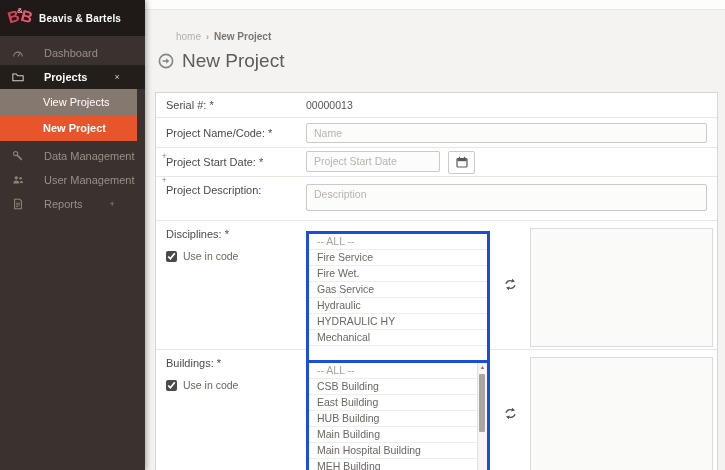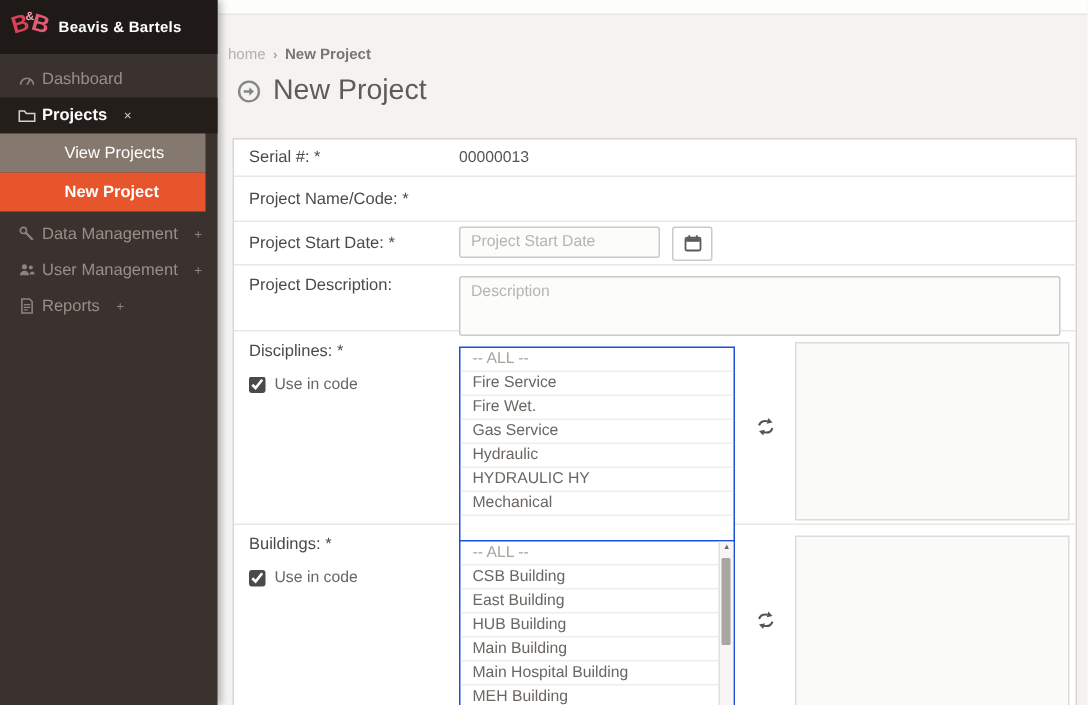--- a/index.html
+++ b/index.html
@@ -14,33 +14,33 @@
   
   .sidebar{position:absolute;left:0;top:0;width:145px;height:470px;background:#3a322e;z-index:3;box-shadow:2px 0 5px rgba(0,0,0,.28)}
   .logo-bar{height:36px;background:#1f1a17;display:flex;align-items:center;padding:0 7px;gap:5px}
   .logo-mark{position:relative;width:27px;height:26px;flex:none}
   .logo-b{position:absolute;font-weight:bold;font-size:16px;line-height:16px;color:#d84055;top:4px}
   .logo-b.lb{left:1px;transform:rotate(-16deg)}
   .logo-b.rb{right:1px;transform:rotate(16deg);color:#e25b70}
   .logo-amp{position:absolute;left:10px;top:1px;font-size:8px;font-weight:bold;color:#f2a2b0}
   .brand{color:#ffffff;font-weight:bold;font-size:10px;white-space:nowrap;letter-spacing:.2px}
   .menu{margin-top:5px}
-  .menu-item{display:flex;align-items:center;gap:4px;padding:6px 12px;color:#998f87;font-size:11px;cursor:pointer}
+  .menu-item{display:flex;align-items:center;gap:20px;padding:6px 12px;color:#998f87;font-size:11px;cursor:pointer}
   .menu-item .mi-label{white-space:nowrap}
   .menu-item .sfx{margin-left:7px;font-size:9px;color:#8d847c}
   .menu-item.active-parent{background:#241e1a;color:#fdfdfd}
   .menu-item.active-parent .sfx{color:#cfc9c3}
   .menu-item svg{flex:none}
   .submenu-item{width:137px;box-sizing:border-box;padding:7px 10px 7px 43px;font-size:11px;color:#fff;cursor:pointer;white-space:nowrap}
   .submenu-item.vp{background:#85796f}
   .submenu-item.np{background:#e7552c;font-weight:bold}
   .group-gap{height:3px}
 
   
-  .breadcrumb{position:absolute;left:152px;top:31px;font-size:10px;color:#b5b0ab;z-index:1}
+  .breadcrumb{position:absolute;left:176px;top:31px;font-size:10px;color:#b5b0ab;z-index:1}
   .breadcrumb .sep{margin:0 5px;color:#a9a4a0;font-weight:bold;font-size:9px}
   .breadcrumb .cur{color:#7b746f;font-weight:bold}
   .page-title{position:absolute;left:158px;top:50px;display:flex;align-items:center;gap:8px;z-index:1}
   .page-title .t-text{font-size:19px;color:#5d5c5a}
 
   
   .panel{position:absolute;left:155px;top:92px;width:563px;height:392px;background:#fff;border:1px solid #d8d6d3;box-sizing:border-box;z-index:1}
   .form-row{display:flex;padding:0 10px;border-bottom:1px solid #e9e7e4;box-sizing:border-box}
   .label-col{width:140px;flex:none;font-size:11px;color:#4c4a47}
   .ctrl-col{flex:1;display:flex;}
@@ -53,29 +53,29 @@
 
   .serial-val{font-size:10.5px;color:#555}
   input[type=text],textarea{
     font-family:"Liberation Sans",sans-serif;font-size:10.5px;color:#555;
     border:1px solid #cccac7;background:#fcfcfb;border-radius:2px;padding:3px 7px;outline:none;box-sizing:border-box;
   }
   input[type=text]::placeholder,textarea::placeholder{color:#b8b4b0}
   .name-input{width:100%;height:20px}
   .date-input{width:134px;height:21px;background:#fff}
   .cal-btn{width:27px;height:23px;margin-left:8px;border:1px solid #cccac7;background:#fff;border-radius:2px;display:flex;align-items:center;justify-content:center;cursor:pointer;padding:0}
-  .desc-area{width:100%;height:40px;resize:none}
+  .desc-area{width:100%;height:27px;resize:none}
   .ctrl-top{align-items:flex-start}
 
   .chk-line{display:flex;align-items:center;gap:6px;margin-top:10px}
   .chk-line input{width:11px;height:11px;margin:0;accent-color:#4a4a4a}
   .chk-label{font-size:10.5px;color:#6b6661}
 
   .multi-wrap{flex:1;display:flex;align-items:flex-start}
-  .list-box{width:184px;height:141px;margin-top:3px;border:1px solid #1d4ed8;background:#fff;box-sizing:border-box;overflow:hidden}
+  .list-box{width:184px;height:141px;margin-top:3px;border:3px solid #1d4ed8;background:#fff;box-sizing:border-box;overflow:hidden}
   .list-item{height:15px;line-height:15px;padding:0 8px;font-size:10.5px;color:#6b6661;border-bottom:1px solid #f0eeec;white-space:nowrap;overflow:hidden;cursor:pointer}
   .opt-all{color:#a8a39d}
   .transfer{width:40px;height:113px;display:flex;align-items:center;justify-content:center;cursor:pointer}
   .target-box{width:183px;height:119px;background:#fafaf9;border:1px solid #dedcd9;box-sizing:border-box}
 
   .list-scroll{position:relative;padding-right:9px}
   .sbar{position:absolute;right:0;top:0;bottom:0;width:9px;background:#f7f6f5;border-left:1px solid #e3e1de}
   .sbar .arr{position:absolute;left:0;width:9px;height:8px;font-size:5px;line-height:8px;text-align:center;color:#6d6a66;cursor:pointer}
   .sbar .arr.up{top:0}
   .sbar .arr.dn{bottom:0}
@@ -172,20 +172,23 @@
 
   <div class="form-row row-serial">
     <div class="label-col">Serial #: *</div>
     <div class="ctrl-col">
       <span class="serial-val">00000013</span>
     </div>
   </div>
 
   <div class="form-row row-name">
     <div class="label-col">Project Name/Code: *</div>
+    <div class="ctrl-col">
+      <input type="text" class="name-input" placeholder="Name" style="">
+    </div>
   </div>
 
   <div class="form-row row-date">
     <div class="label-col">Project Start Date: *</div>
     <div class="ctrl-col">
       <input type="text" class="date-input" placeholder="Project Start Date" style="">
       <button class="cal-btn">
         <svg width="12" height="12" viewBox="0 0 12 12">
           <rect x="1" y="2.5" width="10" height="8.5" rx="1" fill="none" stroke="#5a5a5a" stroke-width="1.2"></rect>
           <rect x="1.5" y="3" width="9" height="2.2" fill="#5a5a5a"></rect>

